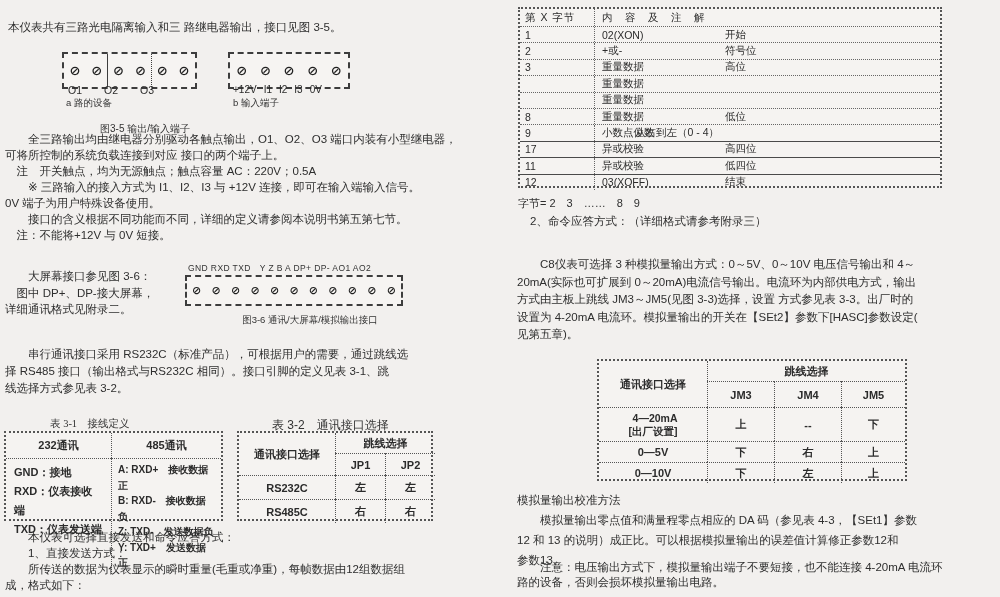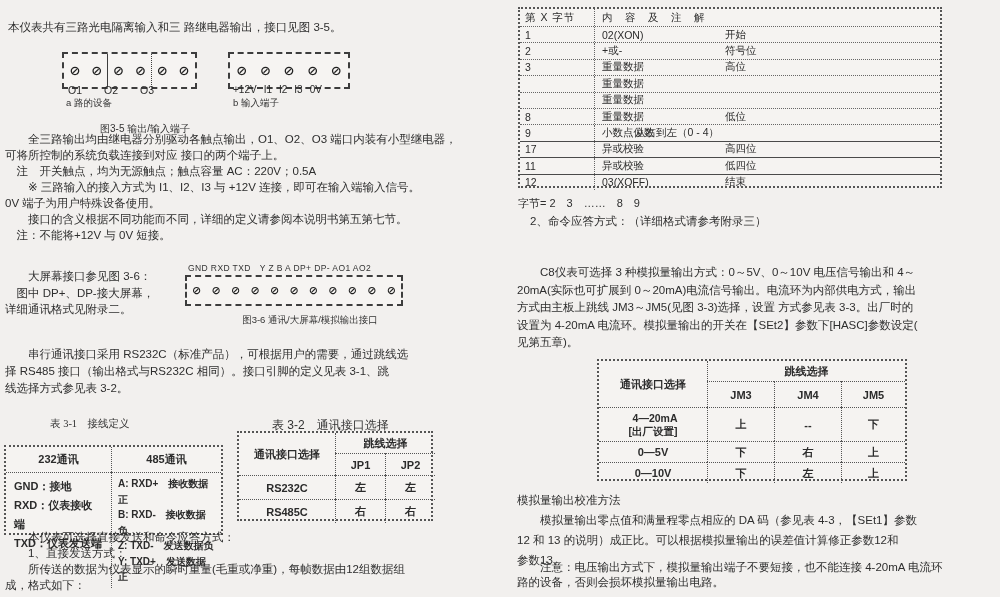--- a/index.html
+++ b/index.html
@@ -28,21 +28,21 @@
          display:flex;align-items:center;box-sizing:border-box;}
   .bt-cell{flex:1;position:relative;padding-left:7px;display:flex;align-items:center;}
   .bt-note{position:absolute;left:130px;top:50%;transform:translateY(-50%);}
   .wide-note .bt-note{left:40px;}
   
   .gtable{position:absolute;border:2px dotted #555;box-sizing:border-box;display:grid;background:#f5f3f1;}
   .gc{border-left:1px dotted #555;border-top:1px dotted #555;display:flex;align-items:center;
       justify-content:center;text-align:right;font-size:11px;box-sizing:border-box;white-space:pre-line;}
   .gc.nl{border-left:none;} .gc.nt{border-top:none;}
   .gc.bold{font-weight:700;}
-  .t31{left:4px;top:445px;width:219px;height:90px;grid-template-columns:105px 1fr;grid-template-rows:25px 1fr;}
+  .t31{left:4px;top:431px;width:219px;height:90px;grid-template-columns:105px 1fr;grid-template-rows:25px 1fr;}
   .t31 .body{justify-content:flex-start;text-align:left;padding:4px 8px;align-items:flex-start;
              line-height:19px;font-size:11px;font-weight:700;}
   .t31 .body.small{line-height:15.5px;font-size:10px;padding:3px 6px;}
   .t32{left:237px;top:431px;width:196px;height:90px;grid-template-columns:96px 50px 50px;
        grid-template-rows:20px 22px 24px 24px;}
   .ga-sel{grid-area:1/1/3/2} .ga-jmp{grid-area:1/2/2/4} .ga-jp1{grid-area:2/2} .ga-jp2{grid-area:2/3}
   .ga-r1n{grid-area:3/1} .ga-r1a{grid-area:3/2} .ga-r1b{grid-area:3/3}
   .ga-r2n{grid-area:4/1} .ga-r2a{grid-area:4/2} .ga-r2b{grid-area:4/3}
   .t33{left:597px;top:359px;width:310px;height:122px;grid-template-columns:108px 67px 67px 1fr;
        grid-template-rows:20px 26px 34px 21px 21px;}
@@ -229,21 +229,21 @@
       <span class="bt-cell">
           <span>03(XOFF)</span>
           <span class="bt-note">结束</span>
         </span>
     </div>
   </div>
 
   <div class="para nowrap" style="left:518px;top:195px;font-size:11px;">字节= 2　3　……　8　9</div>
   <div class="para nowrap" style="left:530px;top:213px;">2、命令应答方式：（详细格式请参考附录三）</div>
 
-  <div class="para" style="left:517px;top:264px;line-height:17.5px;">　　C8仪表可选择 3 种模拟量输出方式：0～5V、0～10V 电压信号输出和 4～
+  <div class="para" style="left:517px;top:256px;line-height:17.5px;">　　C8仪表可选择 3 种模拟量输出方式：0～5V、0～10V 电压信号输出和 4～
 20mA(实际也可扩展到 0～20mA)电流信号输出。电流环为内部供电方式，输出
 方式由主板上跳线 JM3～JM5(见图 3-3)选择，设置 方式参见表 3-3。出厂时的
 设置为 4-20mA 电流环。模拟量输出的开关在【SEt2】参数下[HASC]参数设定(
 见第五章)。</div>
 
   <div class="gtable t33">
     <div class="gc nl nt bold gb-sel">通讯接口选择</div>
     <div class="gc nt bold gb-jmp">跳线选择</div>
     <div class="gc bold gb-jm3">JM3</div>
     <div class="gc bold gb-jm4">JM4</div>

